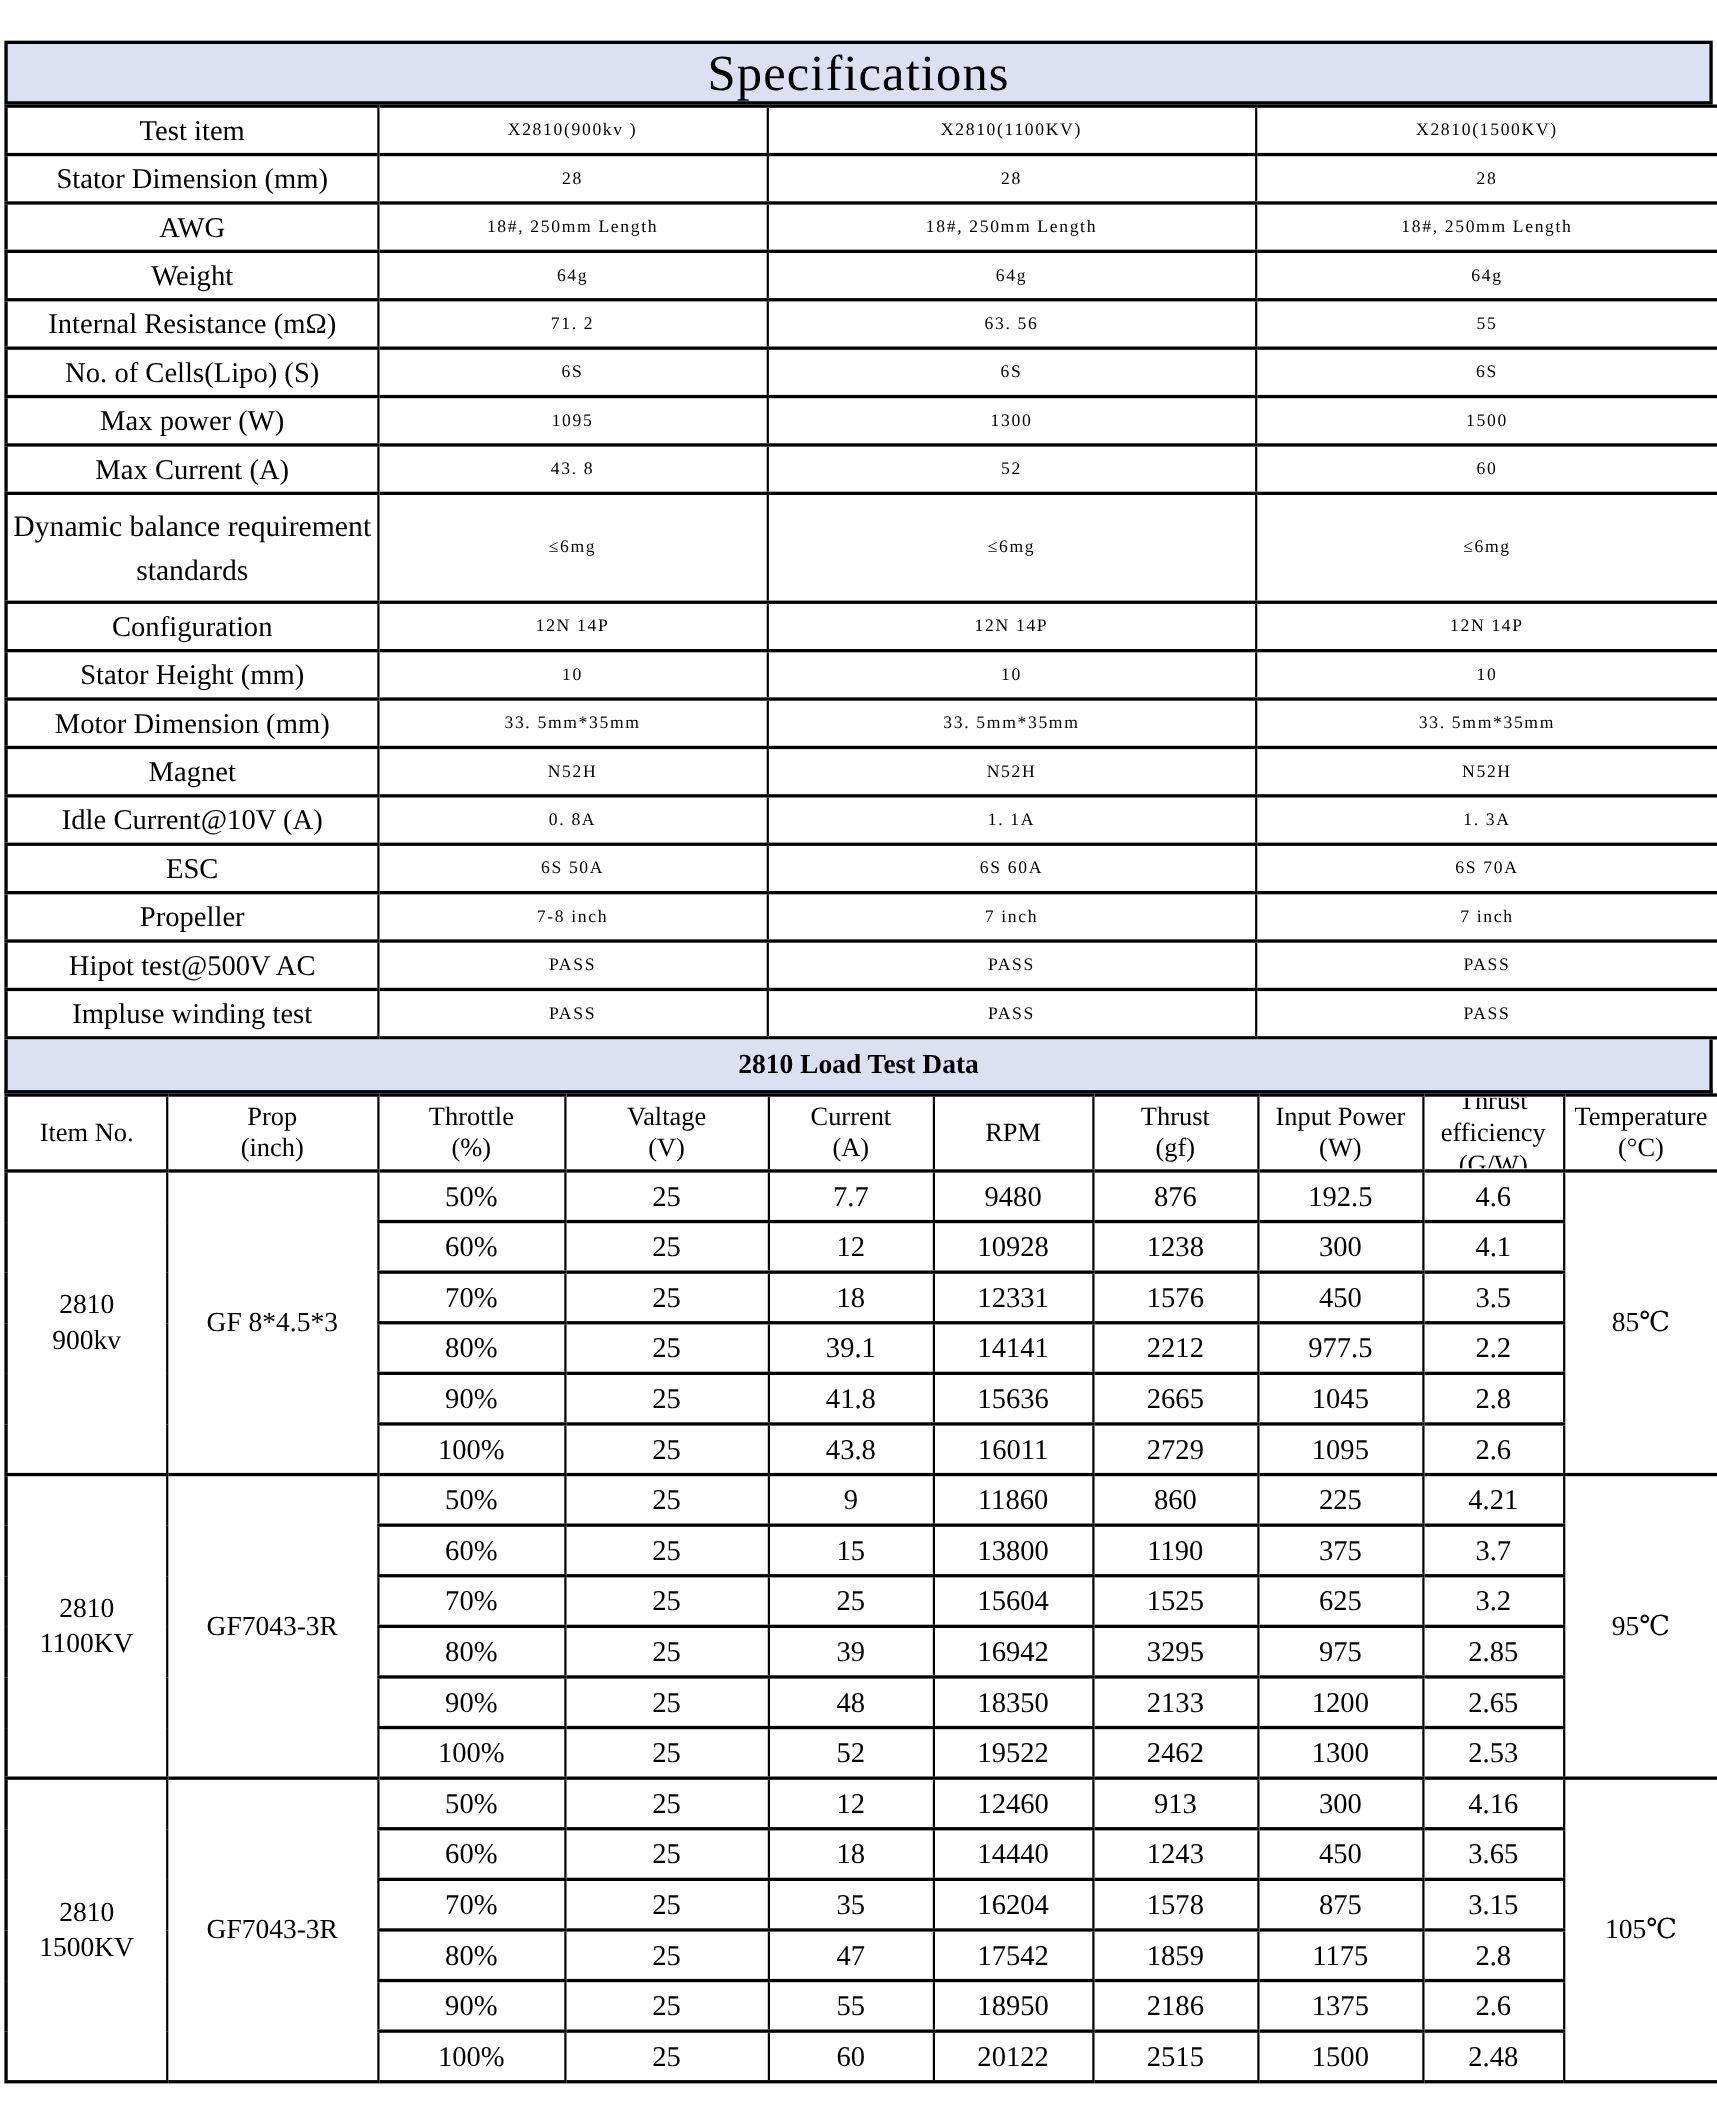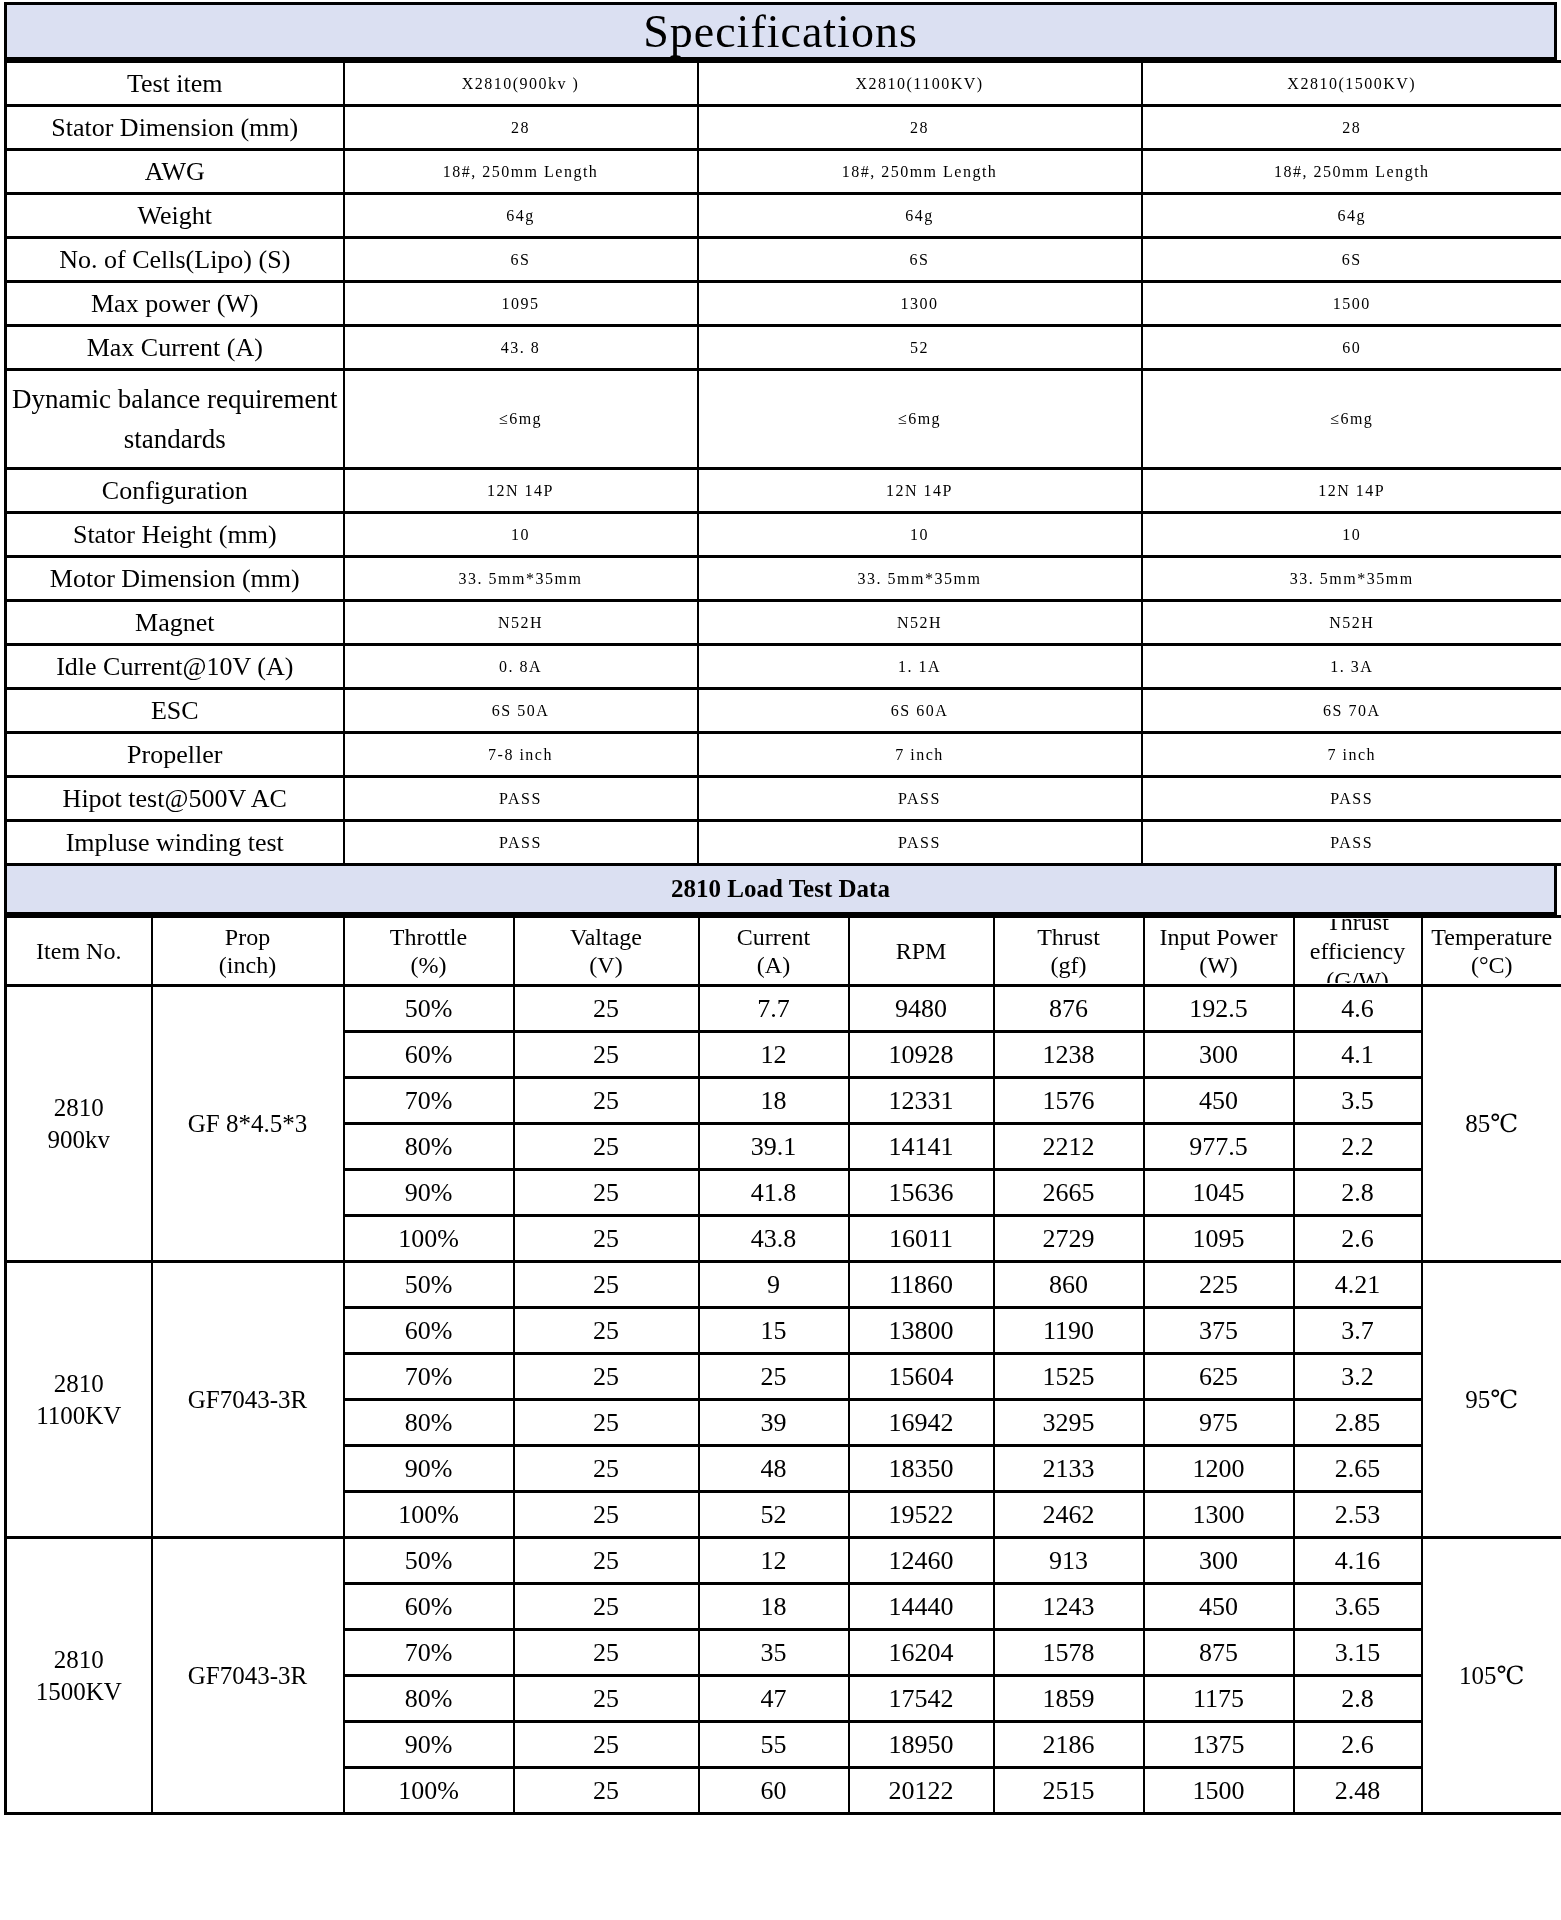--- a/index.html
+++ b/index.html
@@ -10,21 +10,21 @@
     font-family:"Liberation Serif","DejaVu Serif",serif;
     color:#000;
     box-sizing:border-box;
   }
   .band{
     background:#dbe0f2;
     border:3px solid #000;
     display:flex;align-items:center;justify-content:center;
     text-align:center;
   }
-  .band-title{height:52px;font-size:46px;letter-spacing:1px;}
+  .band-title{height:52px;font-size:46px;letter-spacing:1px;margin-top:35px;}
   .band-sub{height:46px;font-size:25px;font-weight:bold;border-top:none;}
   table{
     border-collapse:collapse;
     table-layout:fixed;
     width:1557px;
     border:3px solid #000;
   }
   td,th{
     border-left:2px solid #000;
     border-right:2px solid #000;
@@ -90,20 +90,26 @@
         <td class="val">18#, 250mm Length</td>
         <td class="val">18#, 250mm Length</td>
       </tr>
       <tr>
         <td class="lbl">Weight</td>
         <td class="val">64g</td>
         <td class="val">64g</td>
         <td class="val">64g</td>
       </tr>
       <tr>
+        <td class="lbl">Internal Resistance (mΩ)</td>
+        <td class="val">71. 2</td>
+        <td class="val">63. 56</td>
+        <td class="val">55</td>
+      </tr>
+      <tr>
         <td class="lbl">No. of Cells(Lipo) (S)</td>
         <td class="val">6S</td>
         <td class="val">6S</td>
         <td class="val">6S</td>
       </tr>
       <tr>
         <td class="lbl">Max power (W)</td>
         <td class="val">1095</td>
         <td class="val">1300</td>
         <td class="val">1500</td>

